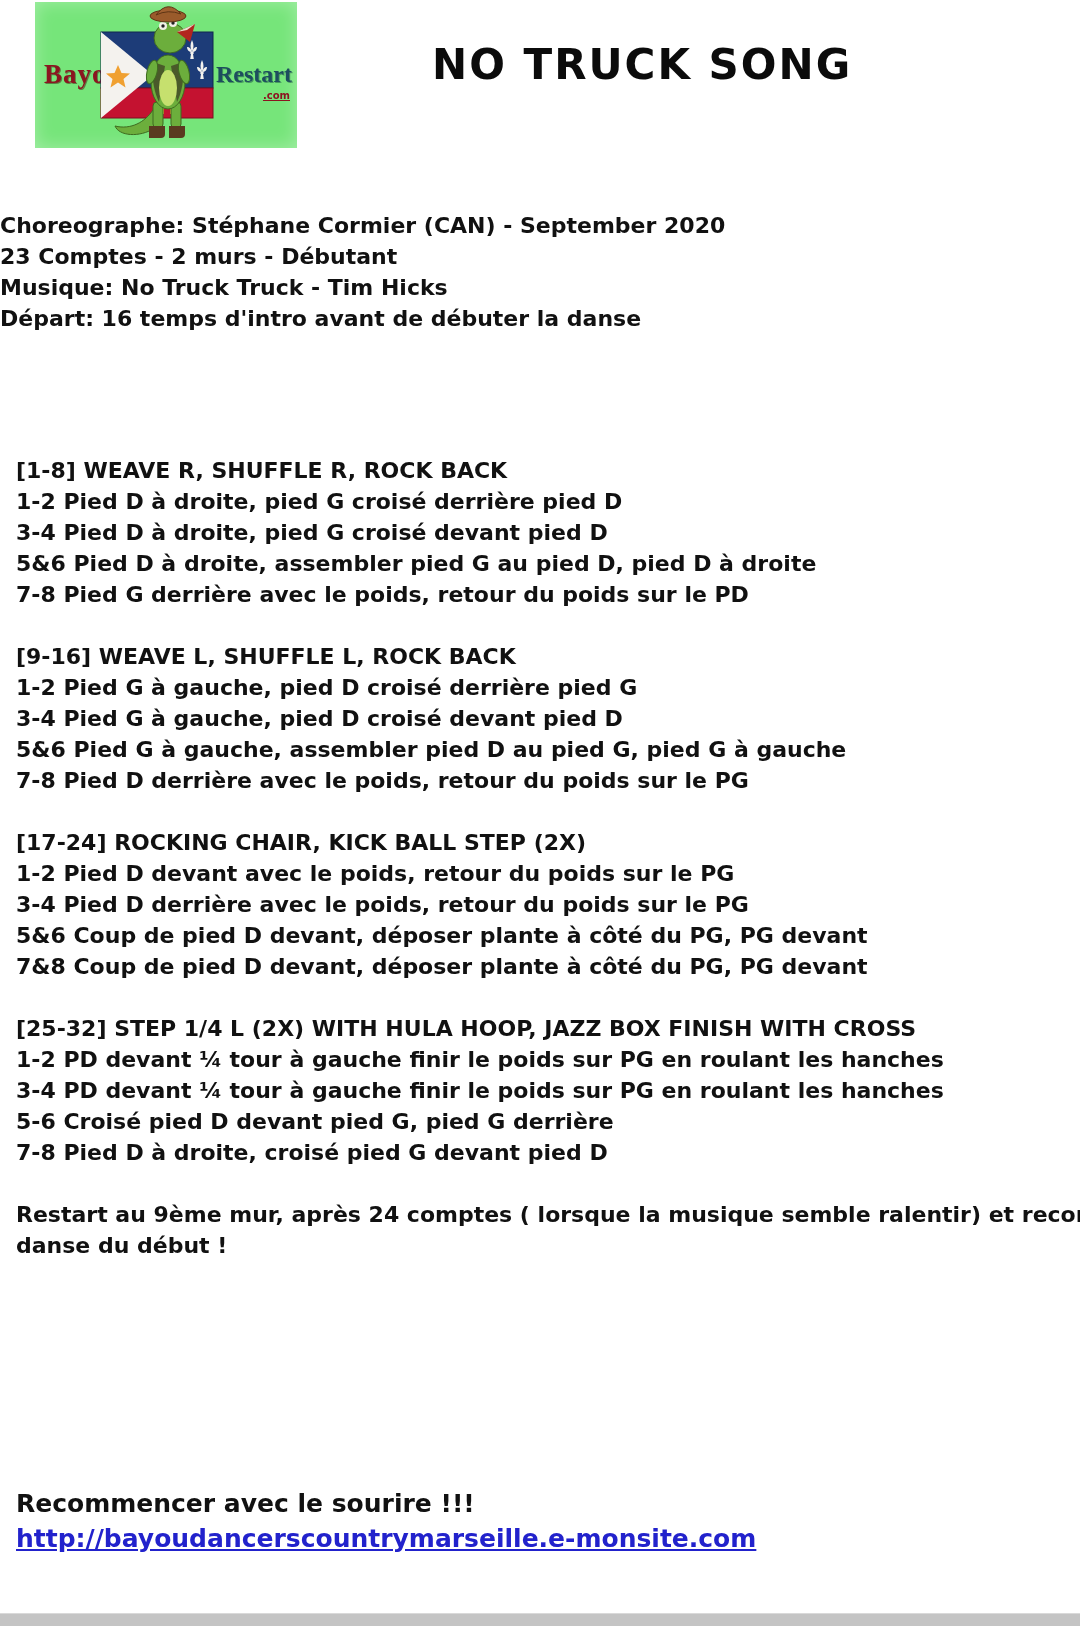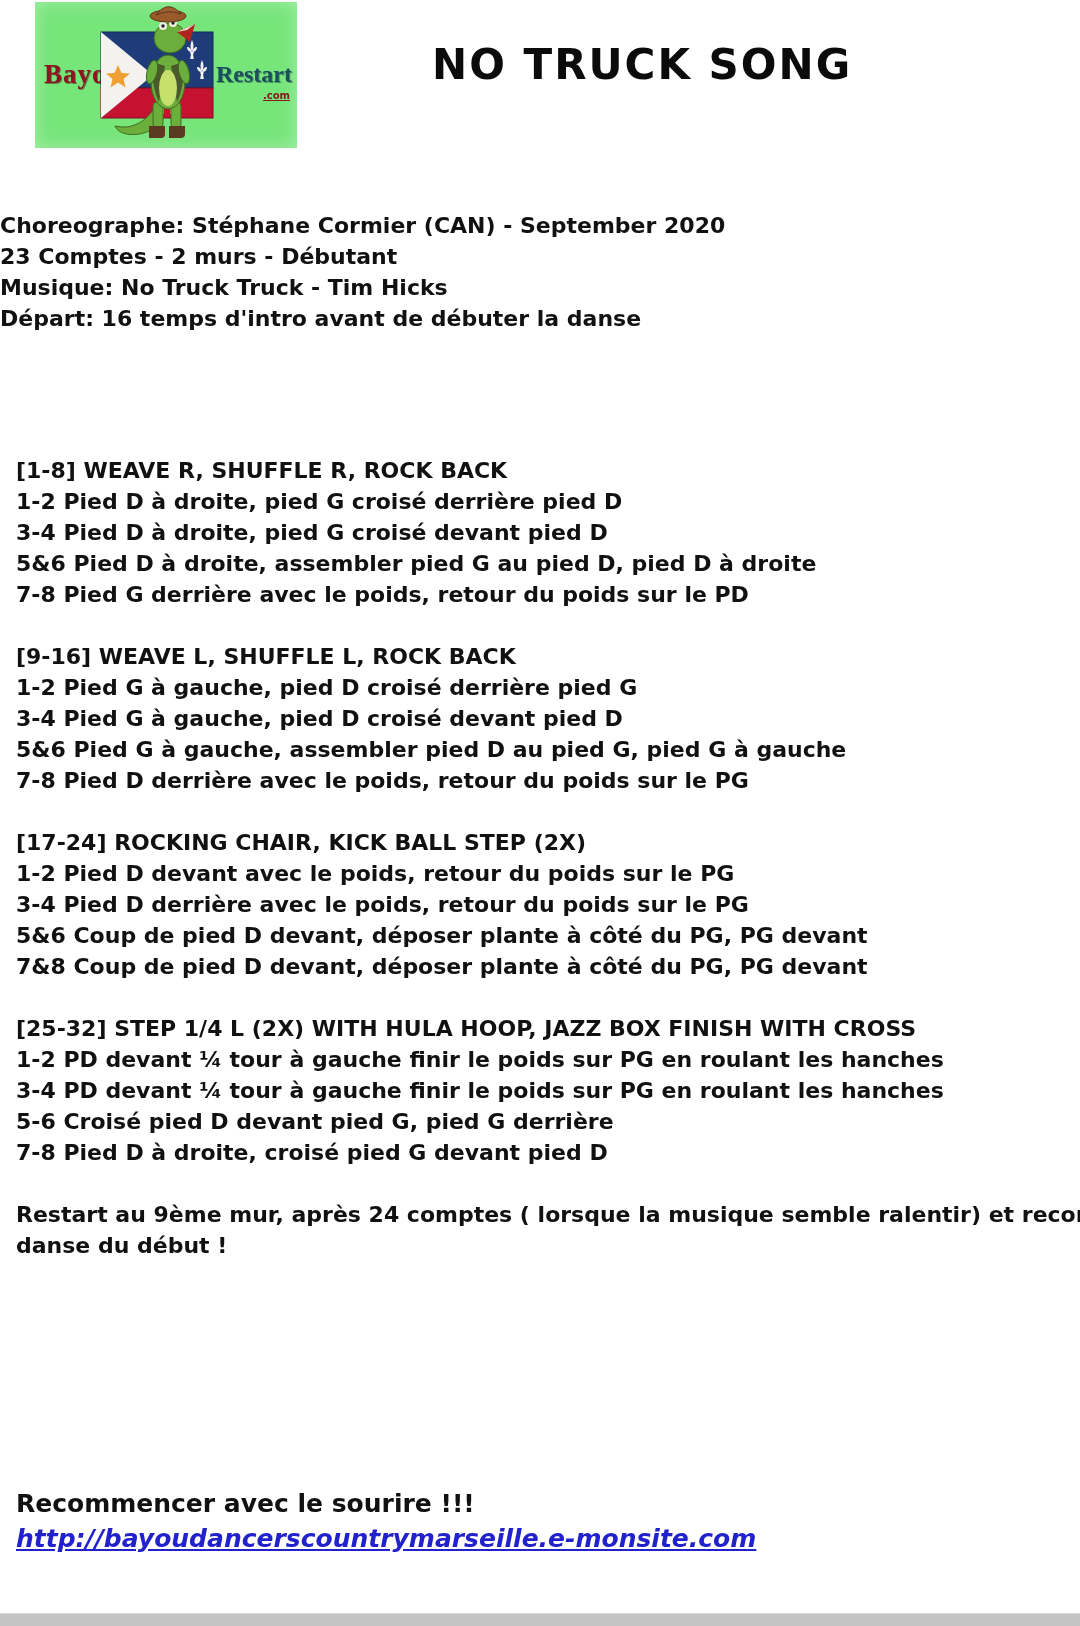--- a/index.html
+++ b/index.html
@@ -74,21 +74,20 @@
   .footer{
     position:absolute; left:16px; top:1478px;
     font-size:25px; line-height:35px;
     white-space:nowrap;
     margin-top:8px;
   }
   .site-link{
     color:#2222cc;
     text-decoration:underline;
     cursor:pointer;
-    font-style:italic;
   }
 
   
   .bottom-bar{
     position:absolute; left:0; top:1613px;
     width:1080px; height:13px;
     background:#c4c4c4;
     border-top:1px solid #d9d9d9;
   }
 </style>

